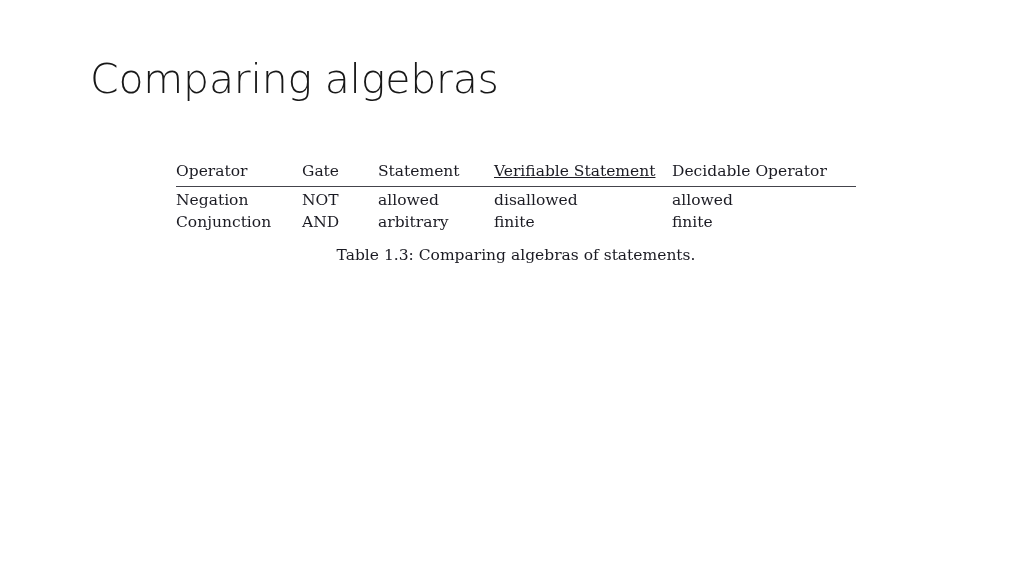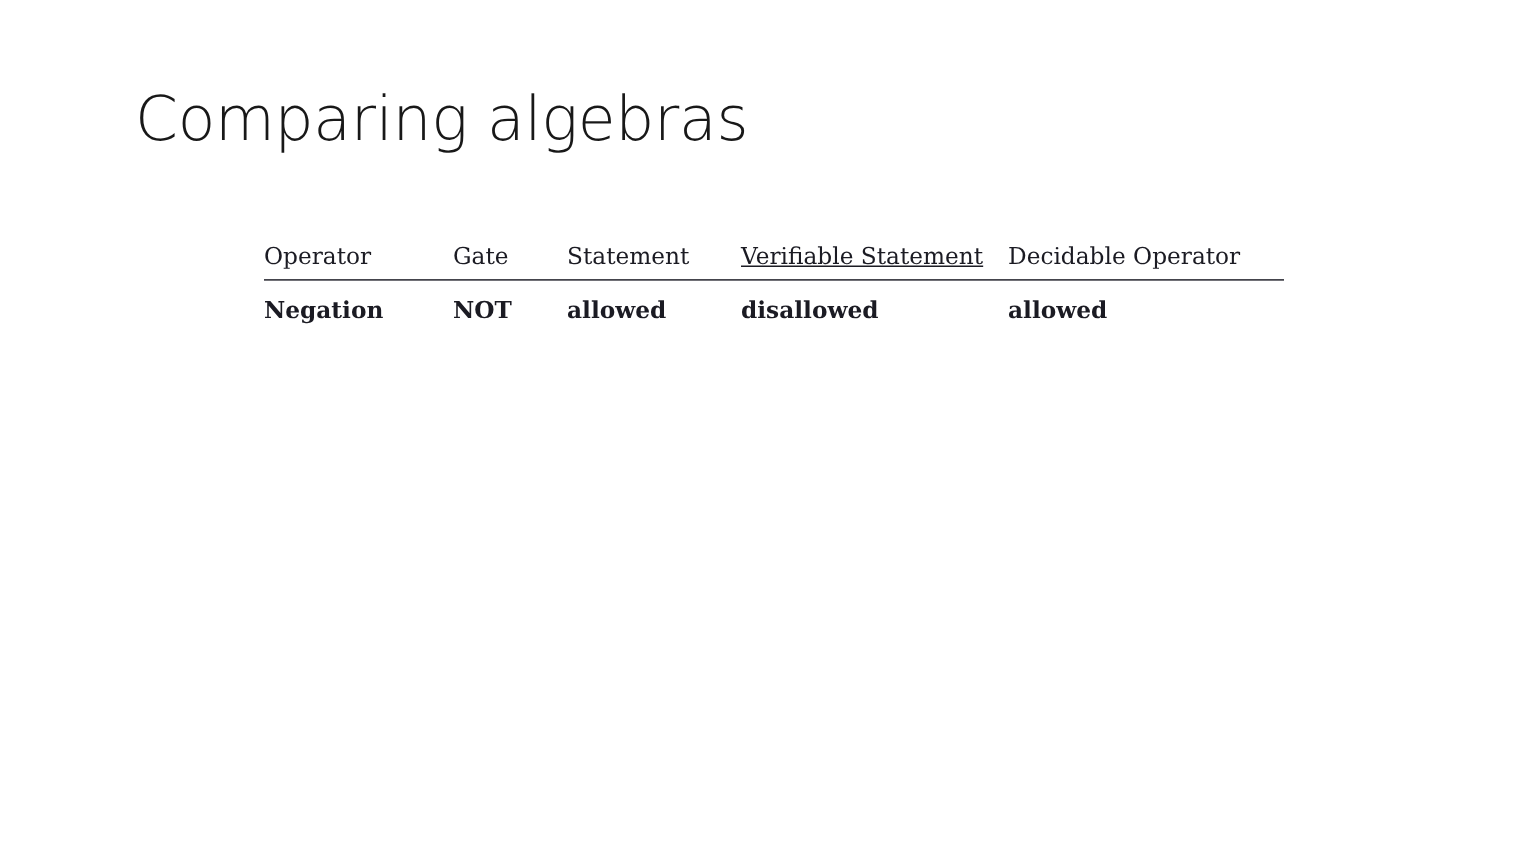--- a/index.html
+++ b/index.html
@@ -62,22 +62,21 @@
     line-height: 22.6px;
     white-space: nowrap;
   }
   table.latex-table thead th {
     padding-bottom: 3px;
   }
   table.latex-table thead tr {
     border-bottom: 1.1px solid #44444c;
   }
   table.latex-table tbody tr:first-child td {
-    padding-top: 9px;
-    font-weight: bold;
+    padding-top: 2px;
   }
 
   
   .col-operator  { width: 126px; }
   .col-gate      { width: 76px;  }
   .col-statement { width: 116px; }
   .col-verif     { width: 178px; text-decoration: underline; }
   .col-decid     { width: 184px; }
 
   #table-caption {
@@ -140,19 +139,27 @@
         </tr>
       </thead>
       <tbody>
         <tr>
           <td>Negation</td>
           <td>NOT</td>
           <td>allowed</td>
           <td>disallowed</td>
           <td>allowed</td>
         </tr>
+        <tr>
+          <td>Conjunction</td>
+          <td>AND</td>
+          <td>arbitrary</td>
+          <td>finite</td>
+          <td>finite</td>
+        </tr>
       </tbody>
     </table>
   </div>
 
+  <div id="table-caption">Table 1.3: Comparing algebras of statements.</div>
 
 
 </div>
 
 </body></html>

